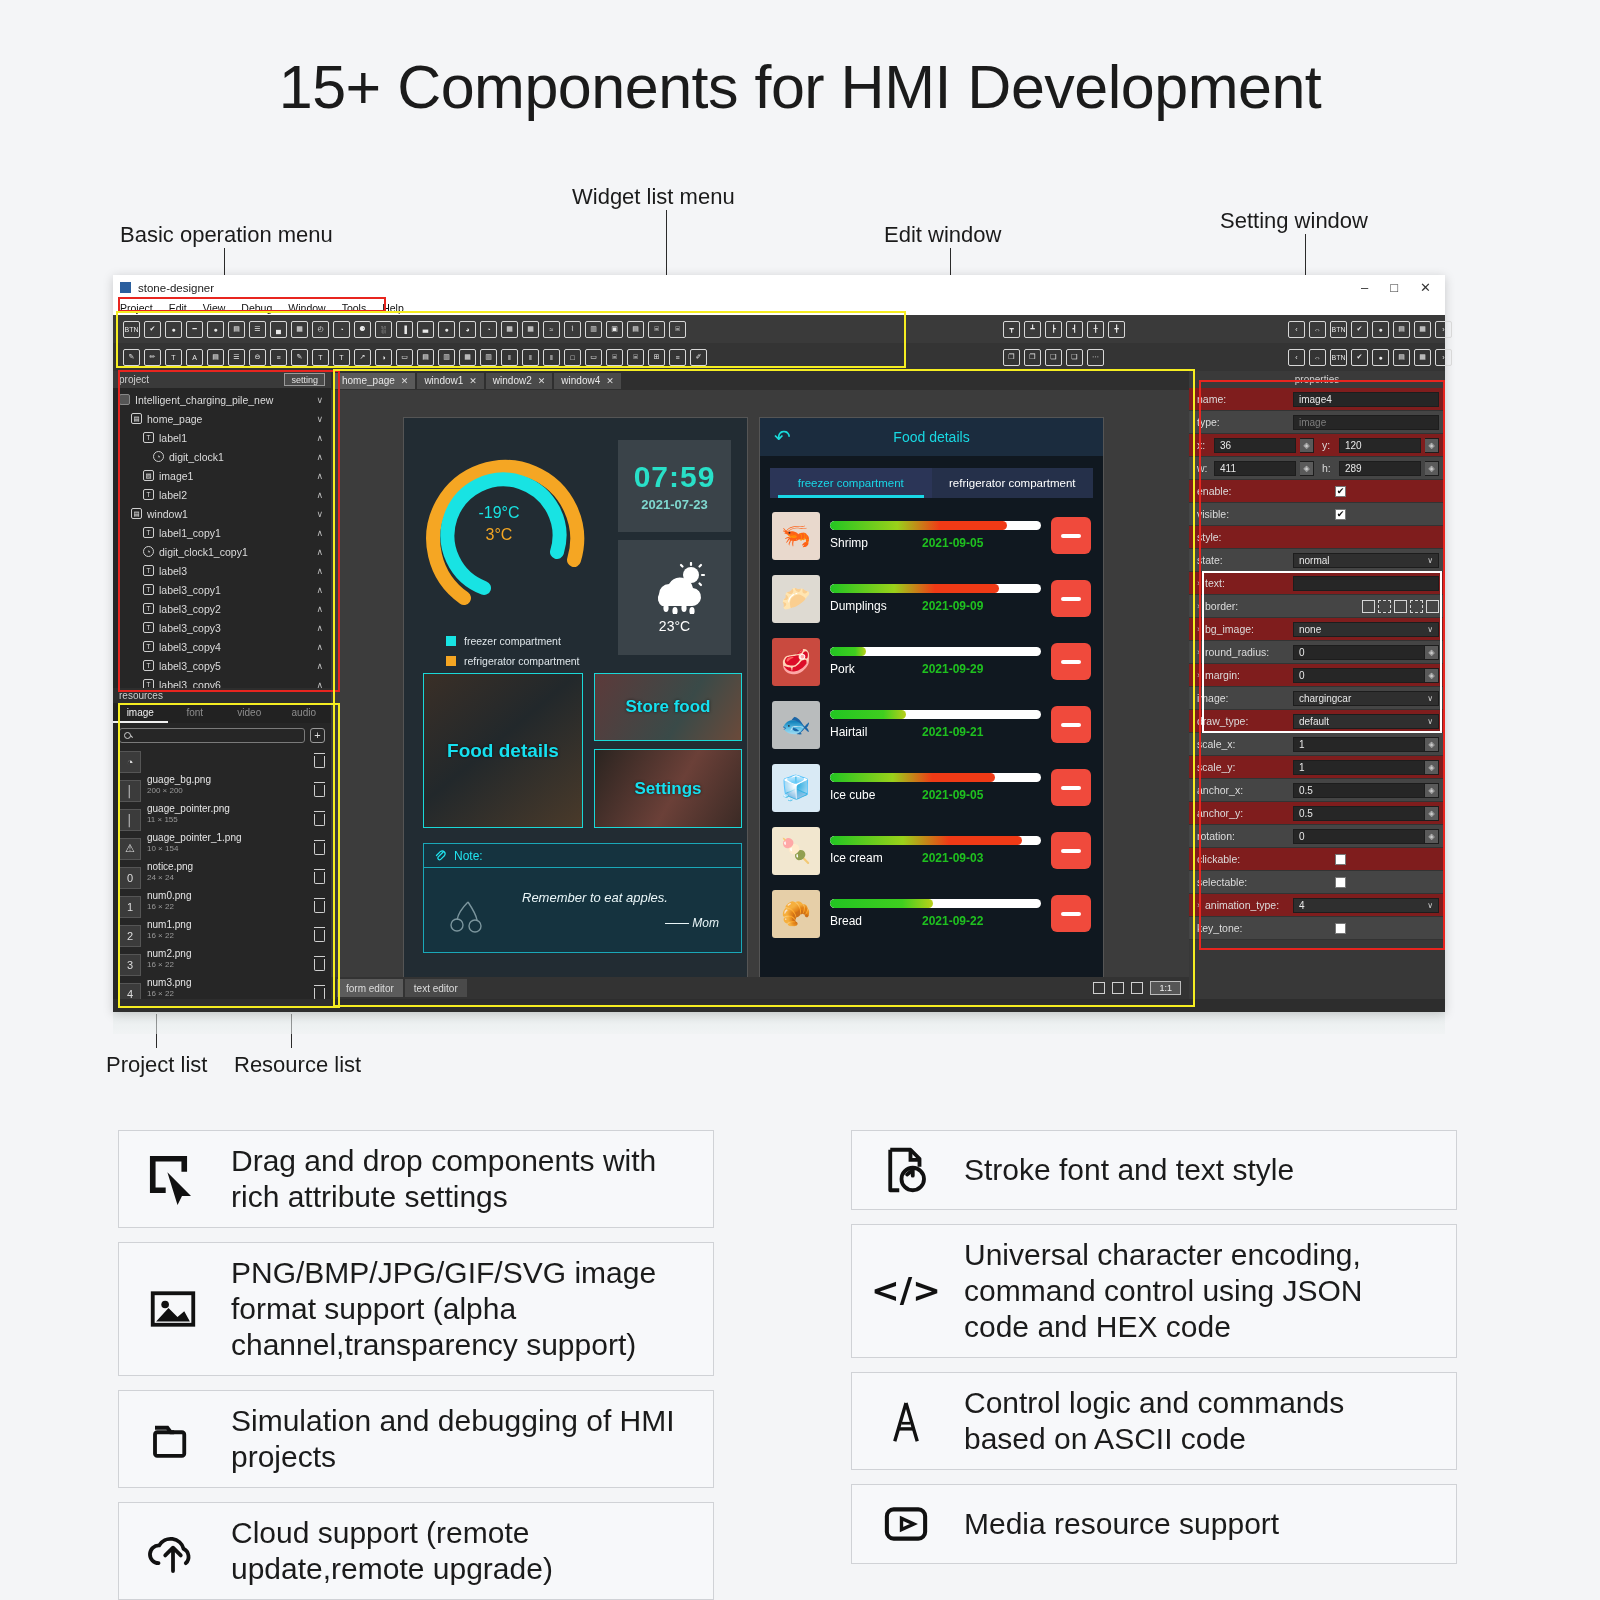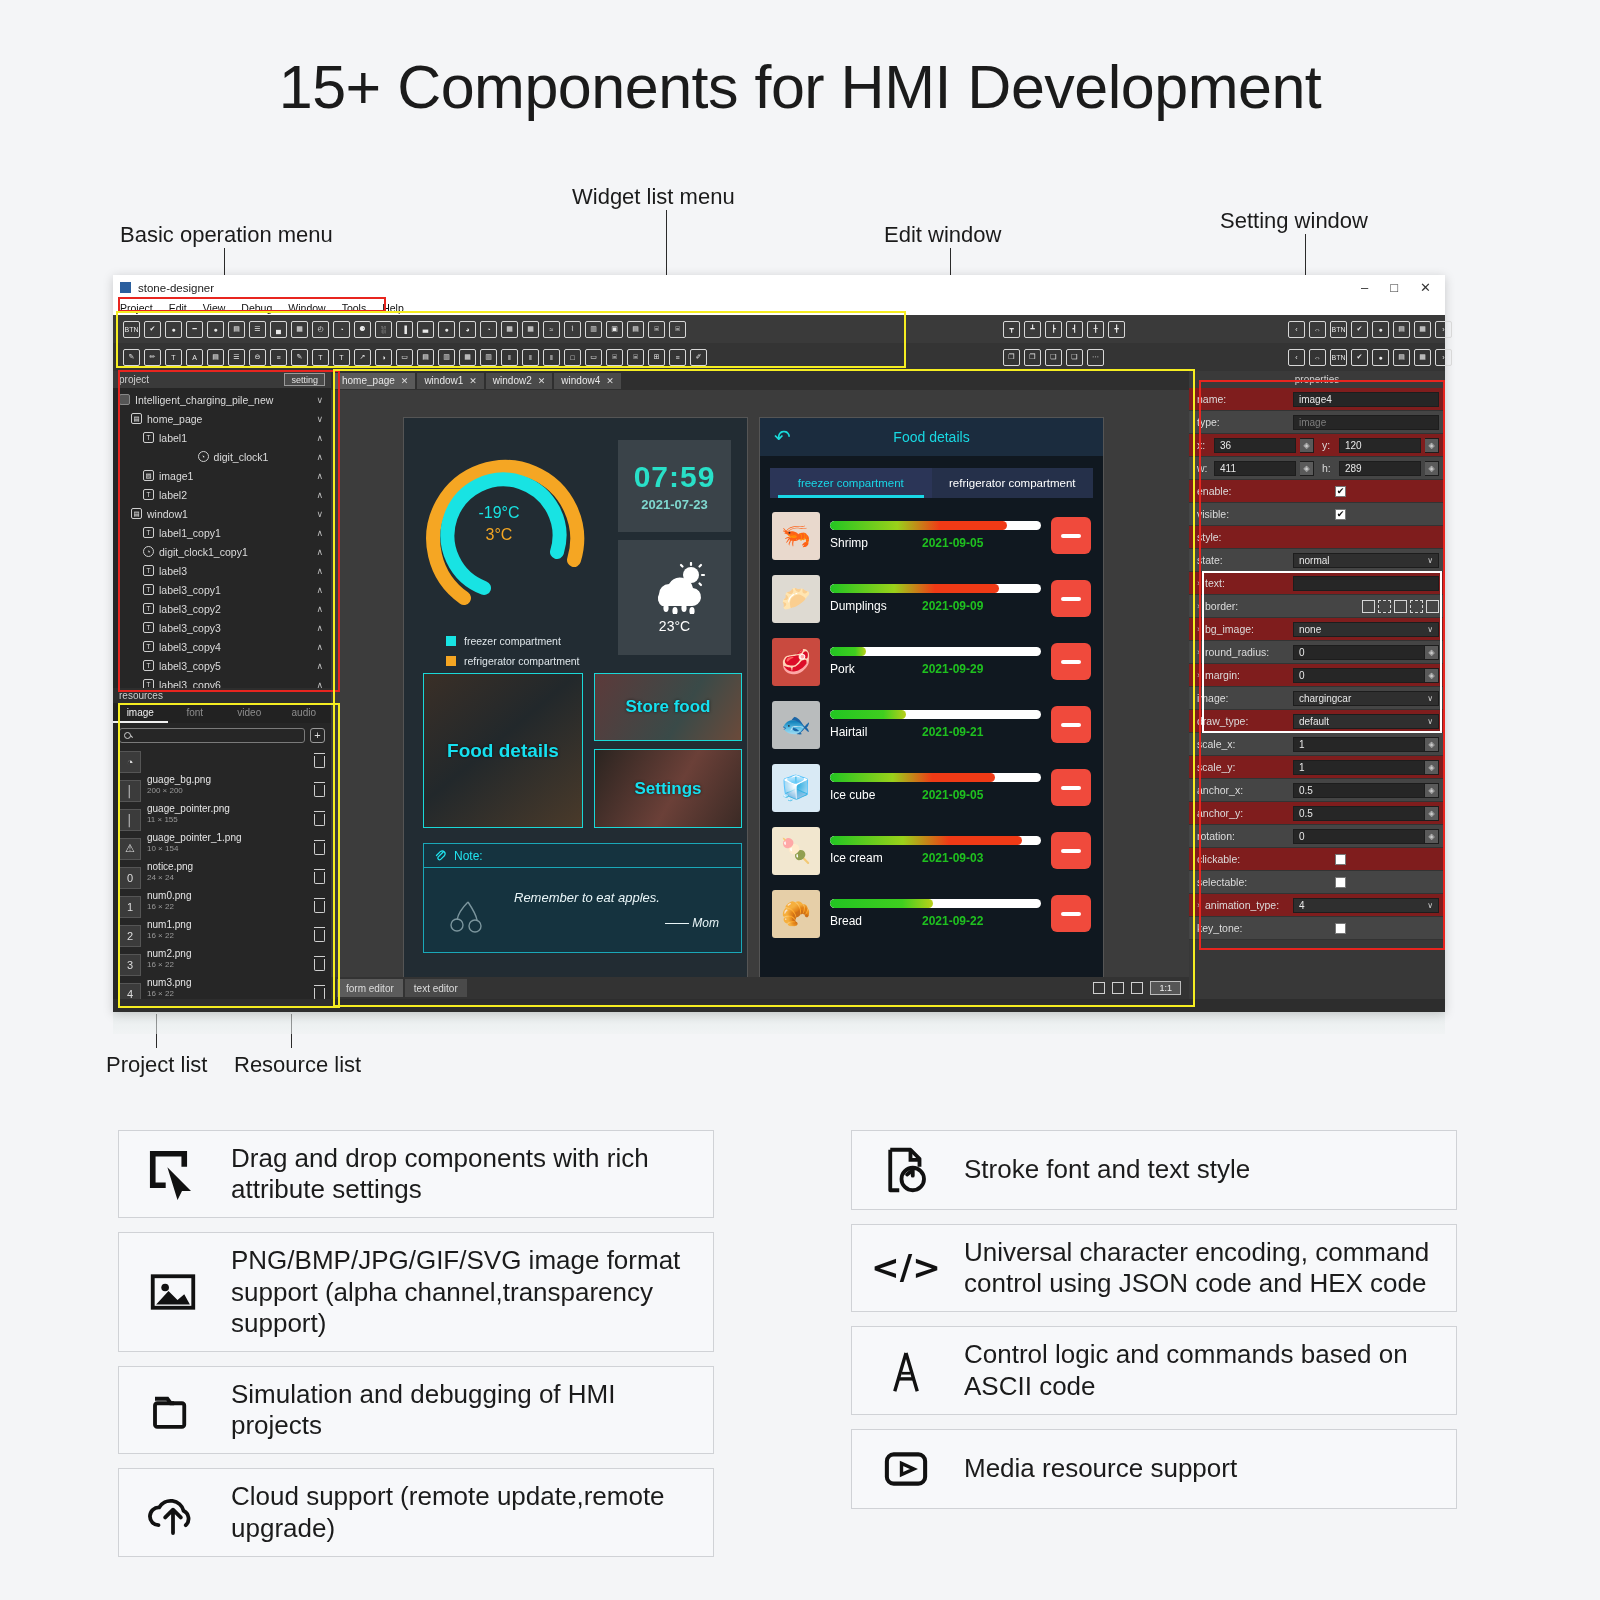--- a/index.html
+++ b/index.html
@@ -159,21 +159,21 @@
   .tile-food   { left:19px; top:255px; width:160px; height:155px; font-size:19px; }
   .tile-store  { left:190px; top:255px; width:148px; height:68px; font-size:17px; }
   .tile-set    { left:190px; top:331px; width:148px; height:79px; font-size:17px; }
 
   .notecard {
     position:absolute; left:19px; top:425px; width:319px; height:110px;
     border:1px solid #1aa8b8; background:#15333f;
   }
   .note-hdr { height:24px; display:flex; align-items:center; gap:7px; padding:0 10px; color:#21e5f0; font-size:12px; border-bottom:1px solid #1aa8b8;}
   .note-body { position:relative; height:85px; }
-  .note-text { position:absolute; left:90px; top:22px; font-size:13px; color:#eaf6f8; font-style:italic; }
+  .note-text { position:absolute; left:98px; top:22px; font-size:13px; color:#eaf6f8; font-style:italic; }
   .note-sign { position:absolute; right:22px; top:48px; font-size:12px; color:#eaf6f8; font-style:italic; }
   .cherry { position:absolute; left:24px; top:30px; opacity:.55; }
 
   
   .fd-hdr { height:38px; background:#1b2c3e; display:flex; align-items:center; position:relative; }
   .fd-back { position:absolute; left:14px; font-size:20px; color:#19dcdc; }
   .fd-title { width:100%; text-align:center; color:#18d9e3; font-size:14px; }
   .fd-tabs { margin:12px 10px 0 10px; height:30px; display:flex; background:#25304a; }
   .fd-tab { flex:1; display:flex; align-items:center; justify-content:center; font-size:11.5px; color:#fff; position:relative; }
   .fd-tab.active { color:#19d7e6; background:#2b3557; }
@@ -230,21 +230,21 @@
   .features { position:absolute; left:0; top:1130px; width:1600px; }
   .fcol { position:absolute; width:596px; }
   .fcol.l { left:118px; }
   .fcol.r { left:851px; width:606px; }
   .fcard {
     border:1px solid #d0d2d6; background:#f7f8fa;
     display:flex; align-items:center; gap:26px; padding:12px 22px;
     margin-bottom:14px;
   }
   .ficon { width:64px; flex:none; display:flex; align-items:center; justify-content:center; }
-  .ftext { font-size:26px; color:#1b1b1b; line-height:1.2; }
+  .ftext { font-size:30px; color:#1b1b1b; line-height:1.2; }
 
   
   .deskstrip { position:absolute; left:113px; top:1012px; width:1332px; height:22px; background:linear-gradient(#dfe6e6,#eef2f2); opacity:.55; }
 </style>
 </head>
 <body>
 
 <div class="headline">15+ Components for HMI Development</div>
 
 <div class="callout" style="left:120px; top:222px;">Basic operation menu</div>
@@ -405,21 +405,21 @@
           <div class="tnode" style="padding-left: 18px;">
             <span class="tico">▤</span>
             <span>home_page</span>
             <span class="chev">∨</span>
           </div>
           <div class="tnode" style="padding-left: 30px;">
             <span class="tico">T</span>
             <span>label1</span>
             <span class="chev">∧</span>
           </div>
-          <div class="tnode" style="padding-left: 30px; justify-content: center;">
+          <div class="tnode" style="padding-left: 40px;">
             <span class="tico circle">◔</span>
             <span>digit_clock1</span>
             <span class="chev">∧</span>
           </div>
           <div class="tnode" style="padding-left: 30px;">
             <span class="tico">▨</span>
             <span>image1</span>
             <span class="chev">∧</span>
           </div>
           <div class="tnode" style="padding-left: 30px;">

